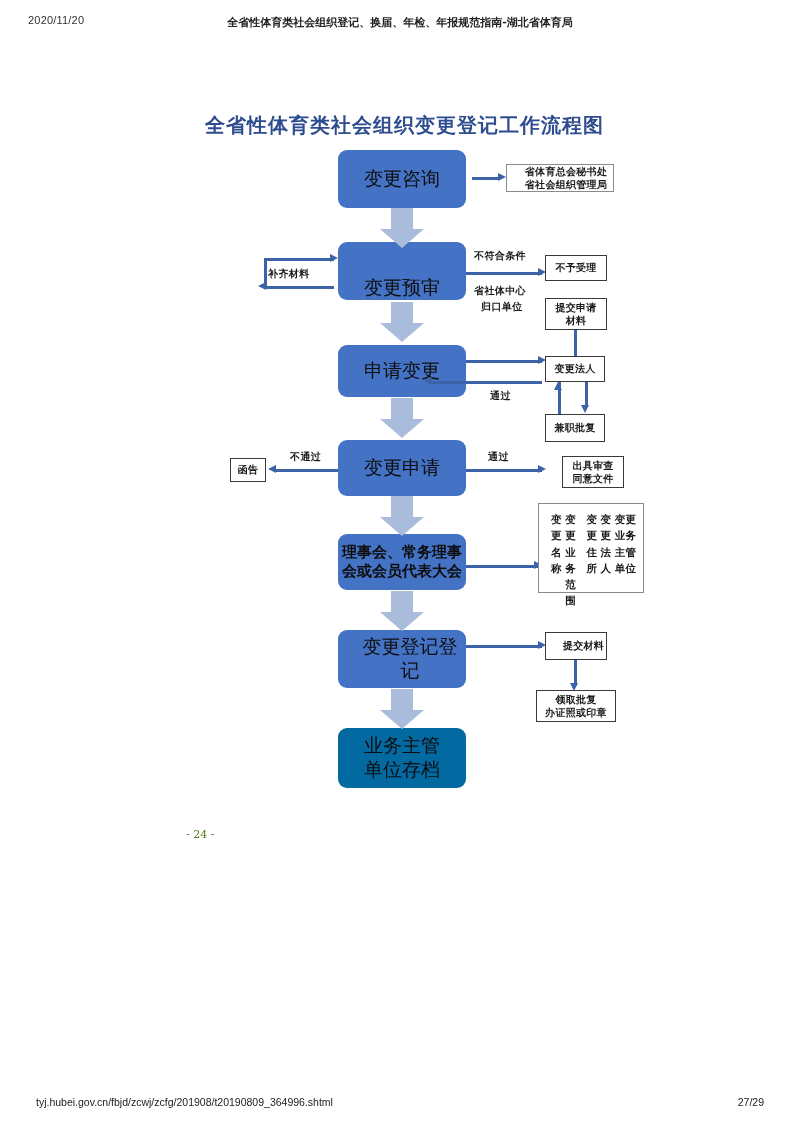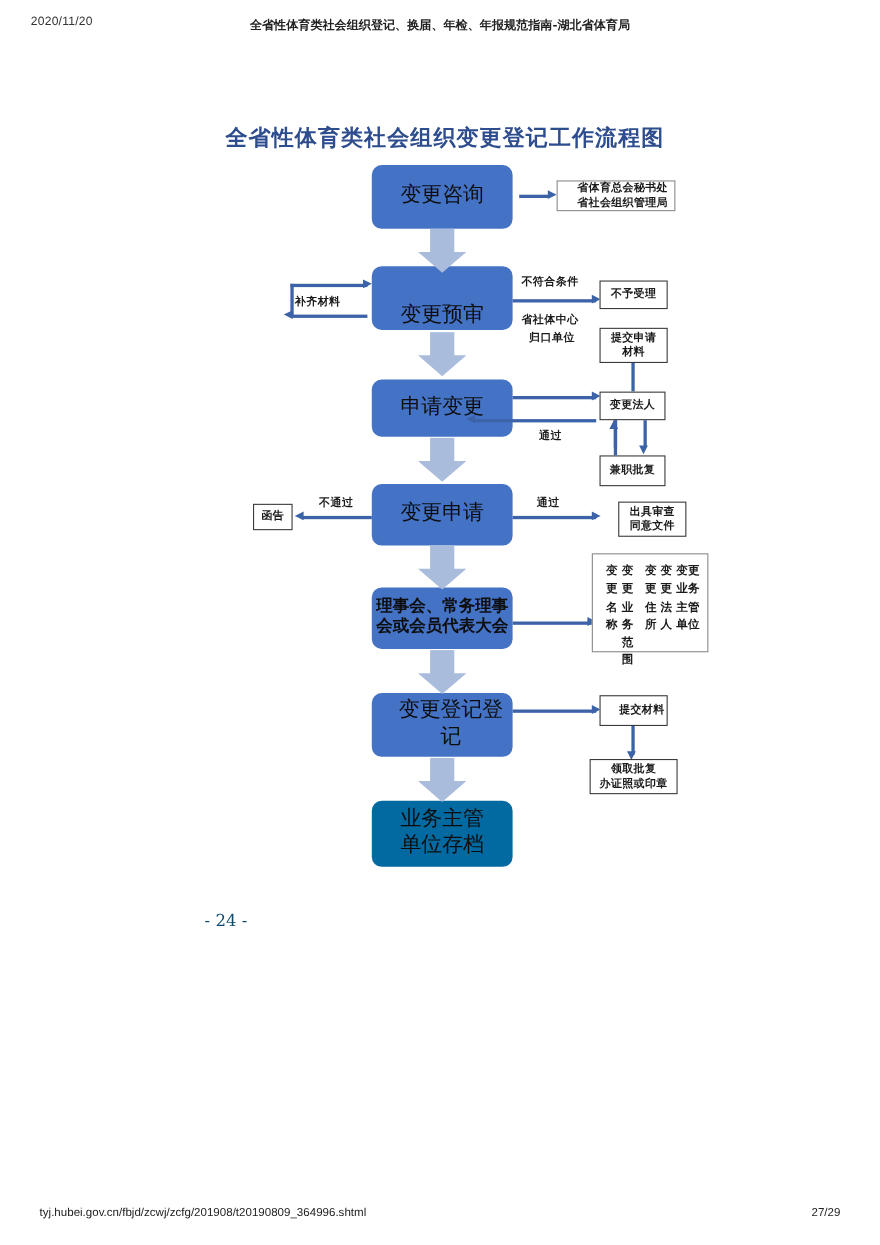--- a/index.html
+++ b/index.html
@@ -28,42 +28,42 @@
   .ftr-url{
     position:absolute;left:36px;bottom:24px;
     font-size:10.5px;color:#222;
   }
   .ftr-page{
     position:absolute;right:36px;bottom:24px;
     font-size:10.5px;color:#222;
   }
   .pagenum{
     position:absolute;left:186px;top:828px;
-    font-size:15px;color:#0c4a6e;
+    font-size:11px;color:#4d7c0f;
     font-family:"DejaVu Serif","Liberation Serif",serif;
   }
 
   
   .diagram-title{
     position:absolute;left:205px;top:112px;
     font-size:20px;font-weight:700;color:#2E4D8E;
     letter-spacing:1px;
     font-family:"DejaVu Sans","Liberation Sans",sans-serif;
     white-space:nowrap;
   }
 
   
   .node{
     position:absolute;
     background:#4472C4;
     border-radius:9px;
     color:#0d0d0d;
     display:flex;align-items:center;justify-content:center;
     text-align:center;
-    font-family:Liberation Mono, monospace;
+    font-family:Liberation Sans, sans-serif;
     line-height:1.25;
     box-sizing:border-box;
   }
   .node.dark{background:#0369a1;}
   .node .t{display:block;}
   .node.big{font-size:19px;}
   .node.med{font-size:15px;font-weight:700;}
 
   
   .tag{

